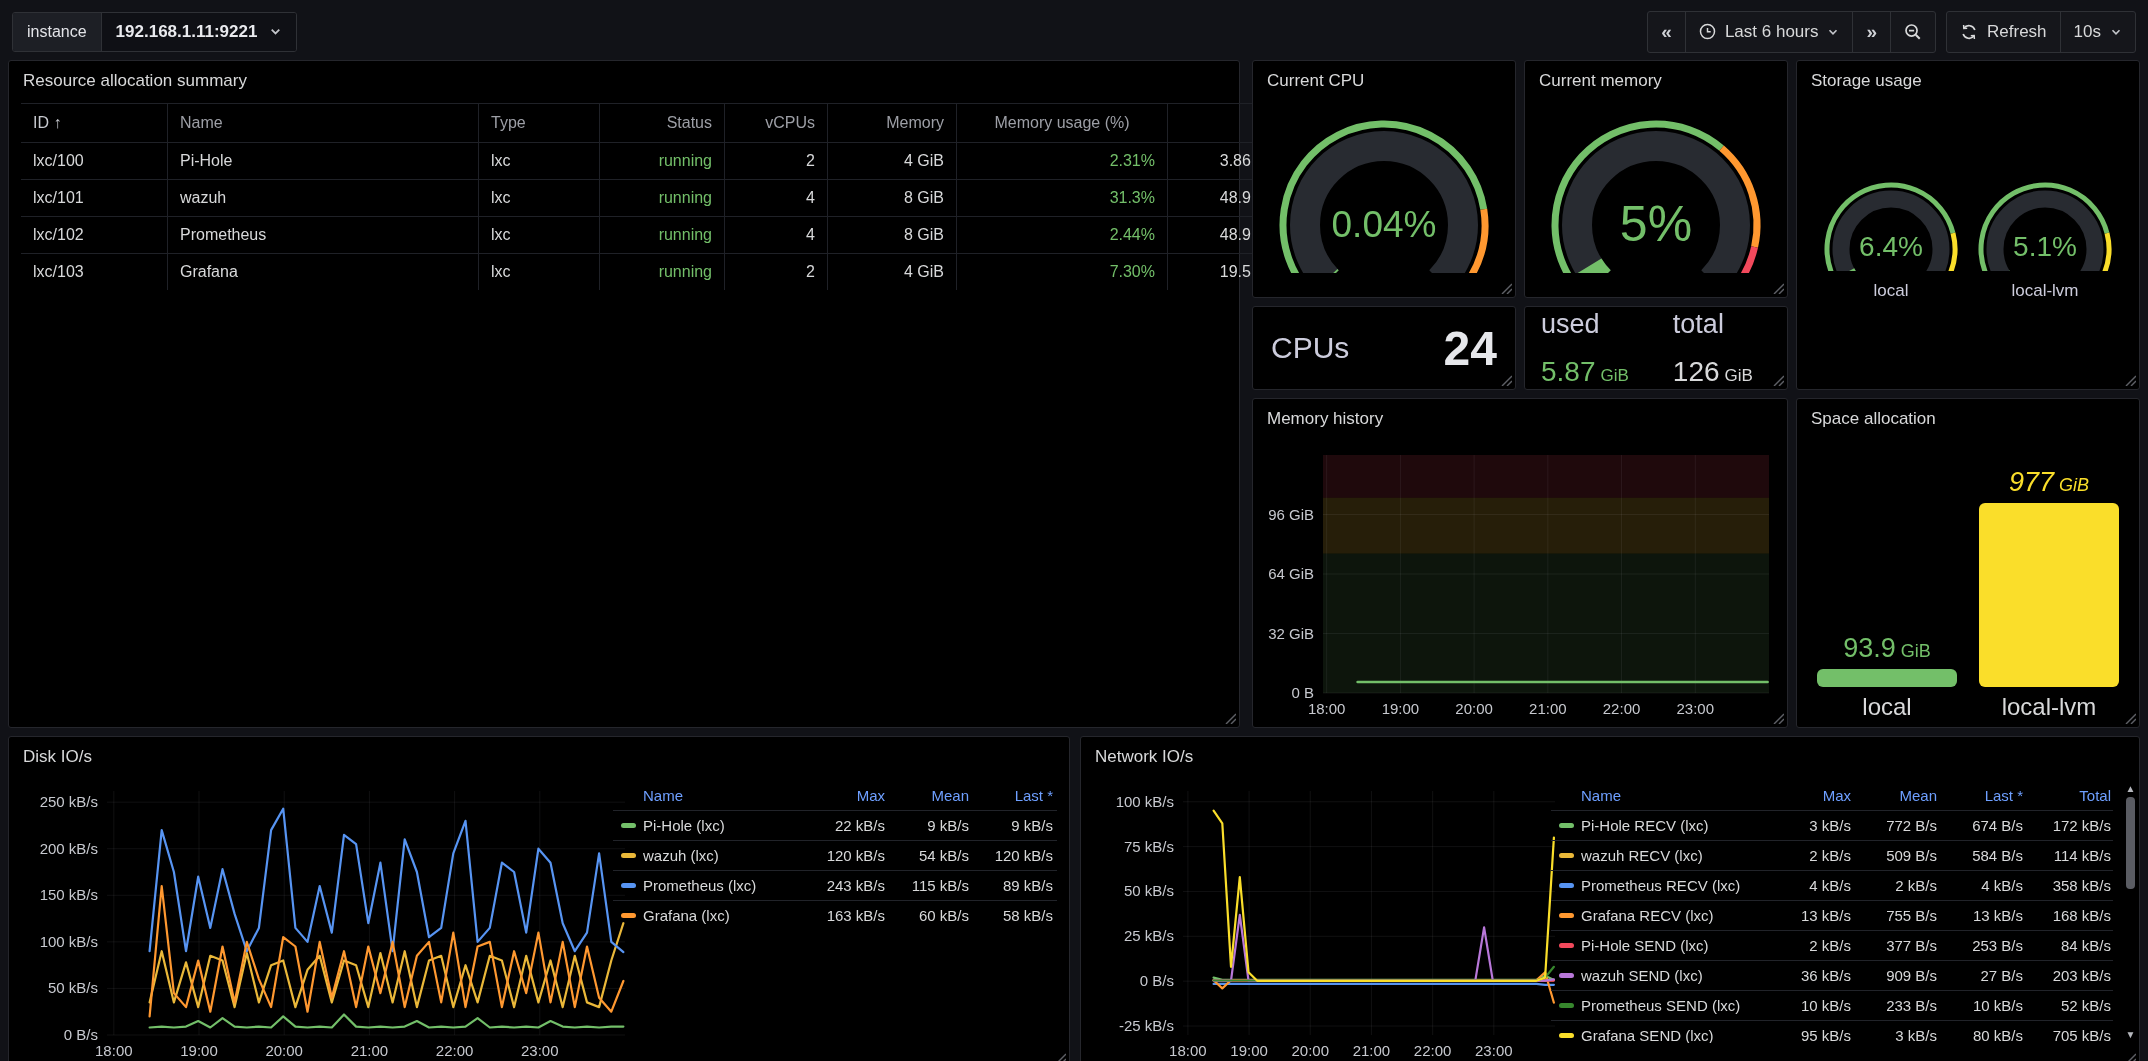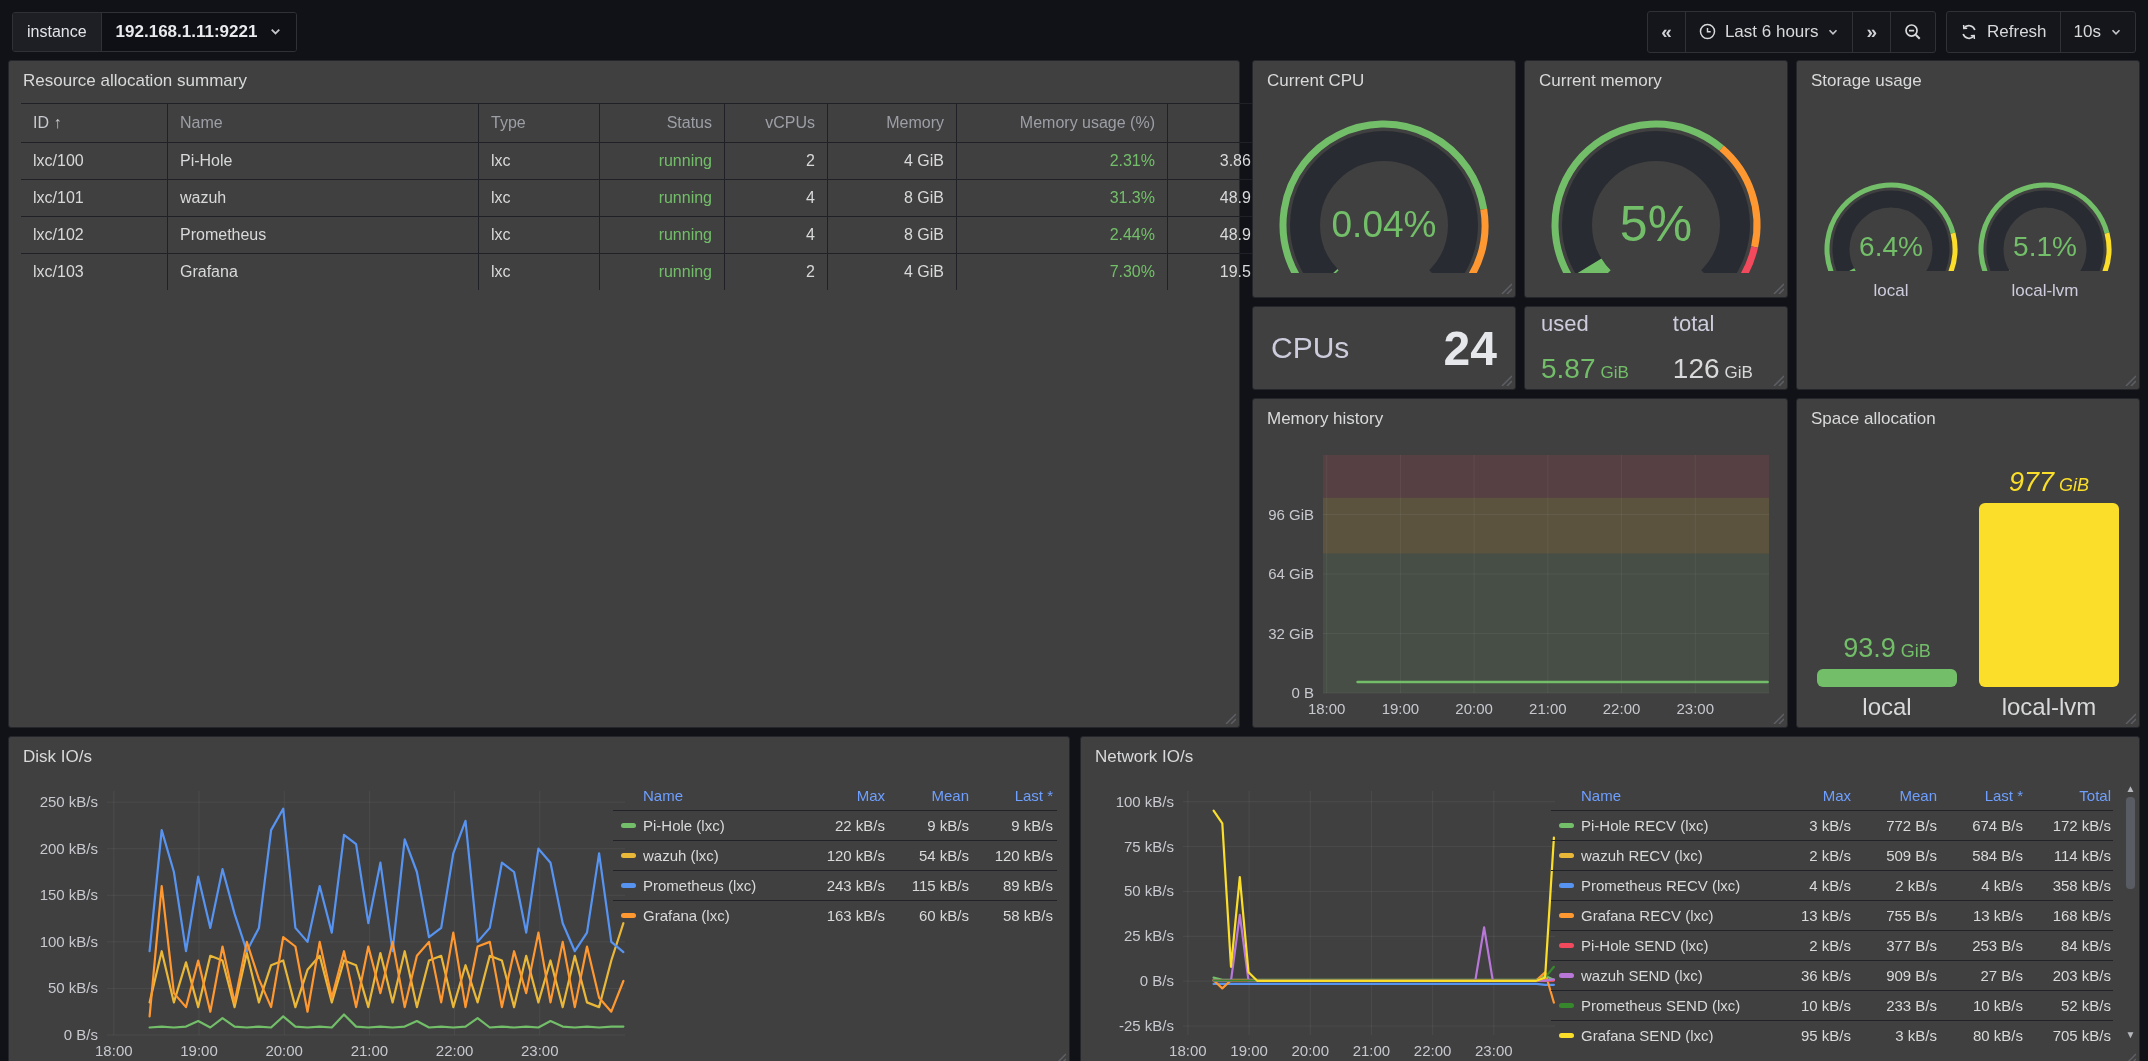--- a/index.html
+++ b/index.html
@@ -12,37 +12,37 @@
   .varlabel{background:#1d1f25;padding:0 14px;display:flex;align-items:center;font-size:16px;color:#e3e4e8}
   .varvalue{background:#0f1015;padding:0 14px;display:flex;gap:12px;align-items:center;
             font-size:17px;font-weight:700;border-left:1px solid #2f3136;color:#e9eaee}
   .tbright{display:flex;gap:10px;align-items:center}
   .tbgroup{display:flex;border:1px solid #2f3136;border-radius:3px;height:40px;background:#15161b;overflow:hidden}
   .tbbtn{display:flex;align-items:center;gap:9px;padding:0 13px;font-size:17px;font-weight:500;color:#d8d9da;
          background:none;border:none;border-left:1px solid #2f3136;cursor:pointer;font-family:inherit}
   .tbbtn:first-child{border-left:none}
   .arrchar{font-size:19px;font-weight:700;color:#cfd1d6;line-height:1}
   
-  .panel{position:absolute;background:#404040;border:1px solid #25262c;border-radius:3px;box-sizing:border-box}
+  .panel{position:absolute;background:#000000;border:1px solid #25262c;border-radius:3px;box-sizing:border-box}
   .ptitle{padding:10px 14px 4px;font-size:17px;font-weight:500;color:#d8d9da;white-space:nowrap}
   .rsz{position:absolute;right:3px;bottom:3px}
   
   .rtable{border-collapse:collapse;font-size:16px;margin:8px 12px 0;width:calc(100% - 24px);table-layout:fixed}
   .rtable th{color:#9d9fa6;font-weight:500;text-align:left;padding:10px 12px;cursor:pointer}
   .rtable td{color:#d8d9da;padding:9px 12px}
   .rtable th.num,.rtable td.num{text-align:right}
   .rtable td.green{color:#73bf69}
   .rtable tr{border-top:1px solid #1f2127}
   .rtable th+th,.rtable td+td{border-left:1px solid #1f2127}
   
   .statrow{display:flex;align-items:center;height:100%;box-sizing:border-box;padding:0 18px;gap:4px}
   .statlabel{font-size:30px;color:#ccccdc;flex:1}
   .statvalue{font-size:48px;font-weight:700;color:#e6e7eb}
   .ministat{display:flex;align-items:center;height:100%;box-sizing:border-box;padding:0 16px;gap:44px}
-  .ministat .lab{font-size:22px;color:#ccccdc;margin-bottom:16px}
+  .ministat .lab{font-size:27px;color:#ccccdc;margin-bottom:16px}
   .ministat .val{font-size:28px;font-weight:500}
   .ministat .unit{font-size:17px;margin-left:5px}
   .green{color:#73bf69}
   
   .gaugebox{display:flex;flex-direction:column;align-items:center;justify-content:center}
   .glabel{font-size:17px;color:#ccccdc;margin-top:6px;text-align:center}
   svg text{font-family:"Liberation Sans",sans-serif}
   
   .lgd{position:absolute;font-size:15px;color:#d8d9da;overflow:hidden}
   .lgdrow{display:grid;align-items:center;height:29px;border-top:1px solid #212329}
@@ -127,21 +127,21 @@
   <div class="ptitle">Resource allocation summary</div>
   <table class="rtable">
     <thead>
         <tr>
           <th style="width: 122px; color: rgb(199, 201, 207);">ID<span> ↑</span></th>
           <th style="width: 286px;">Name</th>
           <th style="width: 96px;">Type</th>
           <th class="num" style="width: 100px;">Status</th>
           <th class="num" style="width: 78px;">vCPUs</th>
           <th class="num" style="width: 104px;">Memory</th>
-          <th class="num" style="width: 186px;">Memory usage (%)</th>
+          <th class="num" style="width: 186px; text-align: center;">Memory usage (%)</th>
           <th class="num" style="width: 102px;">Disk</th>
           <th class="num" style="width: 150px;">Disk usage (%)</th>
         </tr>
       </thead>
     <tbody>
         <tr>
           <td>lxc/100</td>
           <td>Pi-Hole</td>
           <td>lxc</td>
           <td class="num green">running</td>

